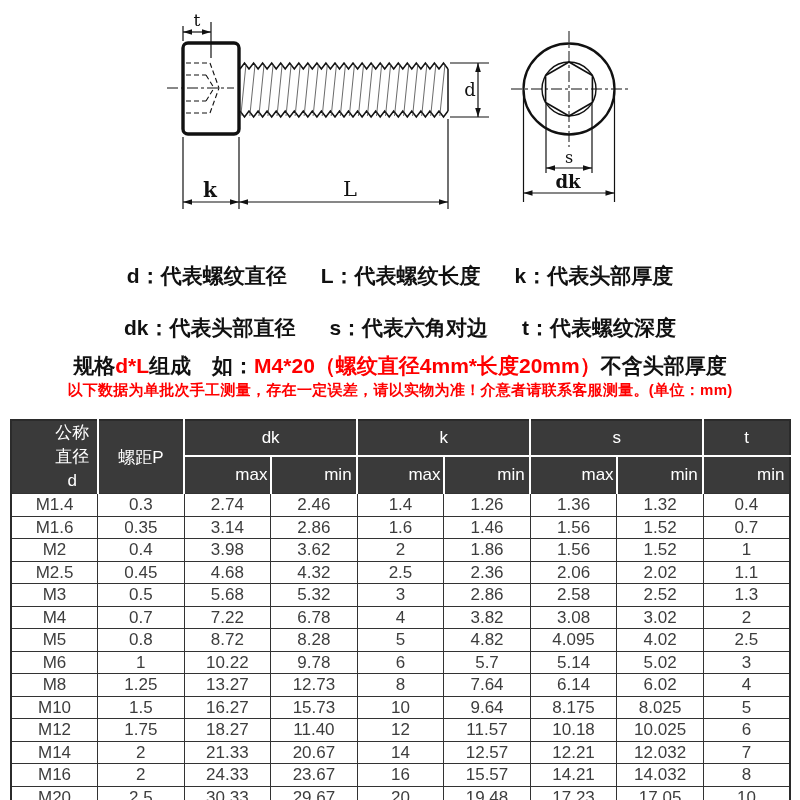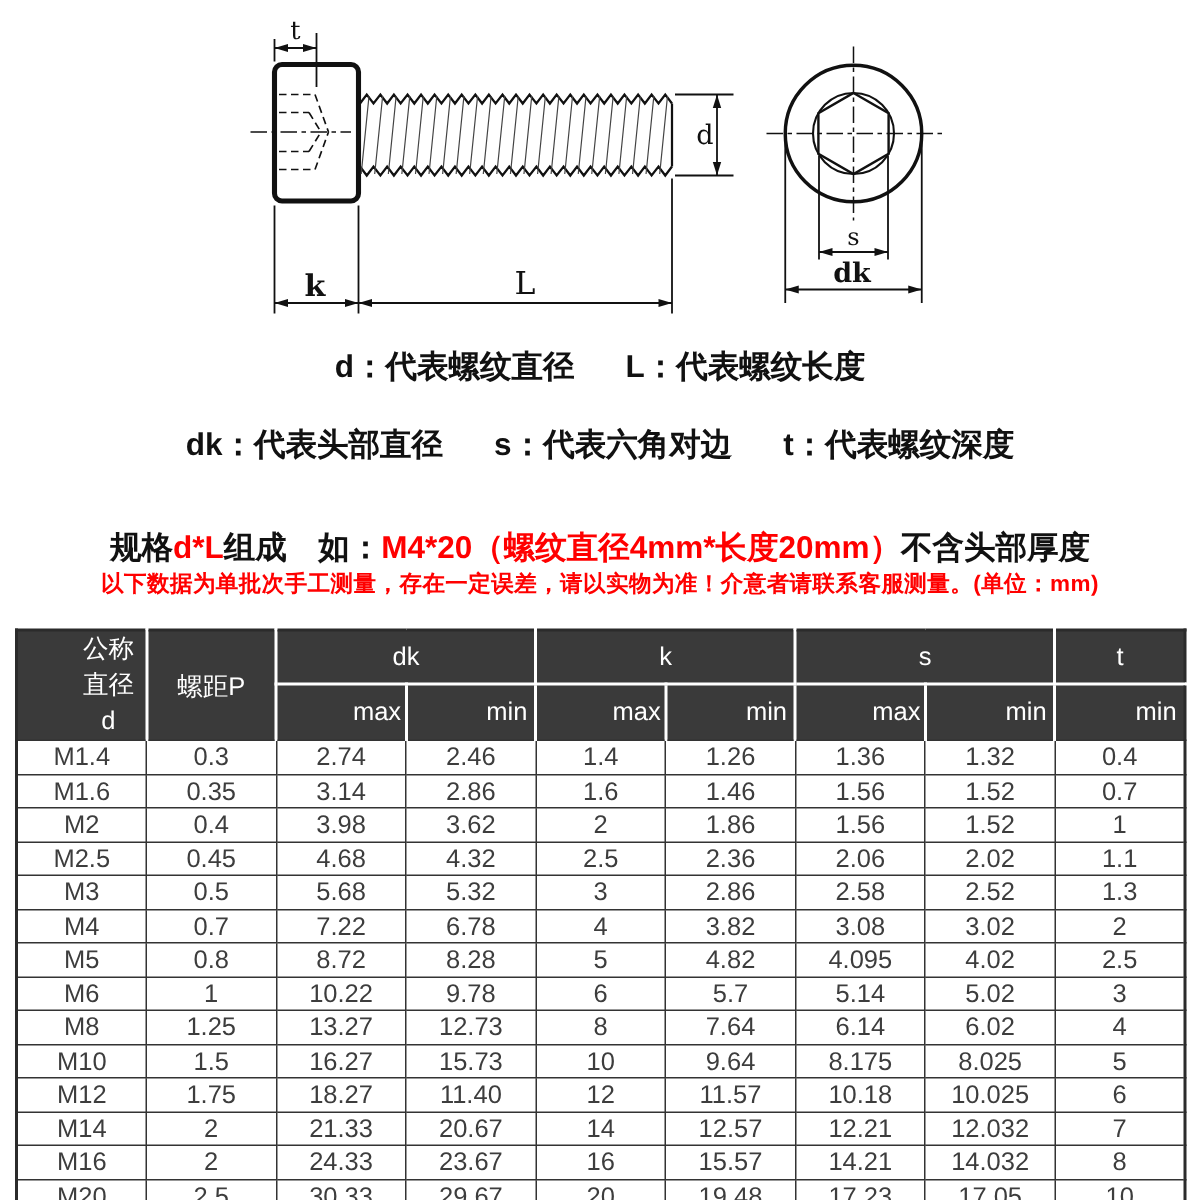--- a/index.html
+++ b/index.html
@@ -1,20 +1,20 @@
 <!DOCTYPE html>
 <html><head>
 <meta charset="utf-8">
 <style>
   html,body{margin:0;padding:0;}
   body{width:800px;height:800px;background:#fff;font-family:"Liberation Sans","DejaVu Sans",sans-serif;}
   .page{position:relative;width:800px;height:800px;background:#fff;overflow:hidden;}
   .diagram{position:absolute;top:0;left:0;}
   .legend-row{position:absolute;left:0;width:100%;display:flex;justify-content:center;gap:34px;
-    font-size:21px;font-weight:bold;color:#111;line-height:24px;}
+    font-size:21px;font-weight:bold;color:#111;line-height:24px;margin-top:31px;}
   .legend-row-1{top:233px;}
   .legend-row-2{top:285px;}
   .spec-line{position:absolute;top:339px;left:0;width:100%;text-align:center;
     font-size:21px;font-weight:bold;color:#111;line-height:26px;margin-top:14px;}
   .red{color:#ff0000;}
   .disclaimer{position:absolute;top:379px;left:0;width:100%;text-align:center;
     font-size:15px;font-weight:bold;color:#ff0000;line-height:21px;letter-spacing:0.3px;}
   table.spec{position:absolute;top:419px;left:10px;width:781px;border-collapse:collapse;
     table-layout:fixed;border:2px solid #2b2b2b;}
   table.spec th{background:#3a3a3a;color:#fff;font-weight:normal;font-size:17px;padding:0;}
@@ -116,20 +116,21 @@
       <text x="210" y="197" text-anchor="middle" font-size="20" font-weight="bold">k</text>
       <text x="350" y="196" text-anchor="middle" font-size="21">L</text>
       <text x="569" y="163" text-anchor="middle" font-size="16">s</text>
       <text x="568" y="188" text-anchor="middle" font-size="18" font-weight="bold">dk</text>
     </g>
   </svg>
 
   <div class="legend-row legend-row-1">
     <span>d：代表螺纹直径</span>
     <span>L：代表螺纹长度</span>
+    <span>k：代表头部厚度</span>
   </div>
 
   <div class="legend-row legend-row-2">
     <span>dk：代表头部直径</span>
     <span>s：代表六角对边</span>
     <span>t：代表螺纹深度</span>
   </div>
 
   <div class="spec-line">
     <span>规格</span><span class="red">d*L</span><span>组成　如：</span><span class="red">M4*20（螺纹直径4mm*长度20mm）</span><span>不含头部厚度</span>

